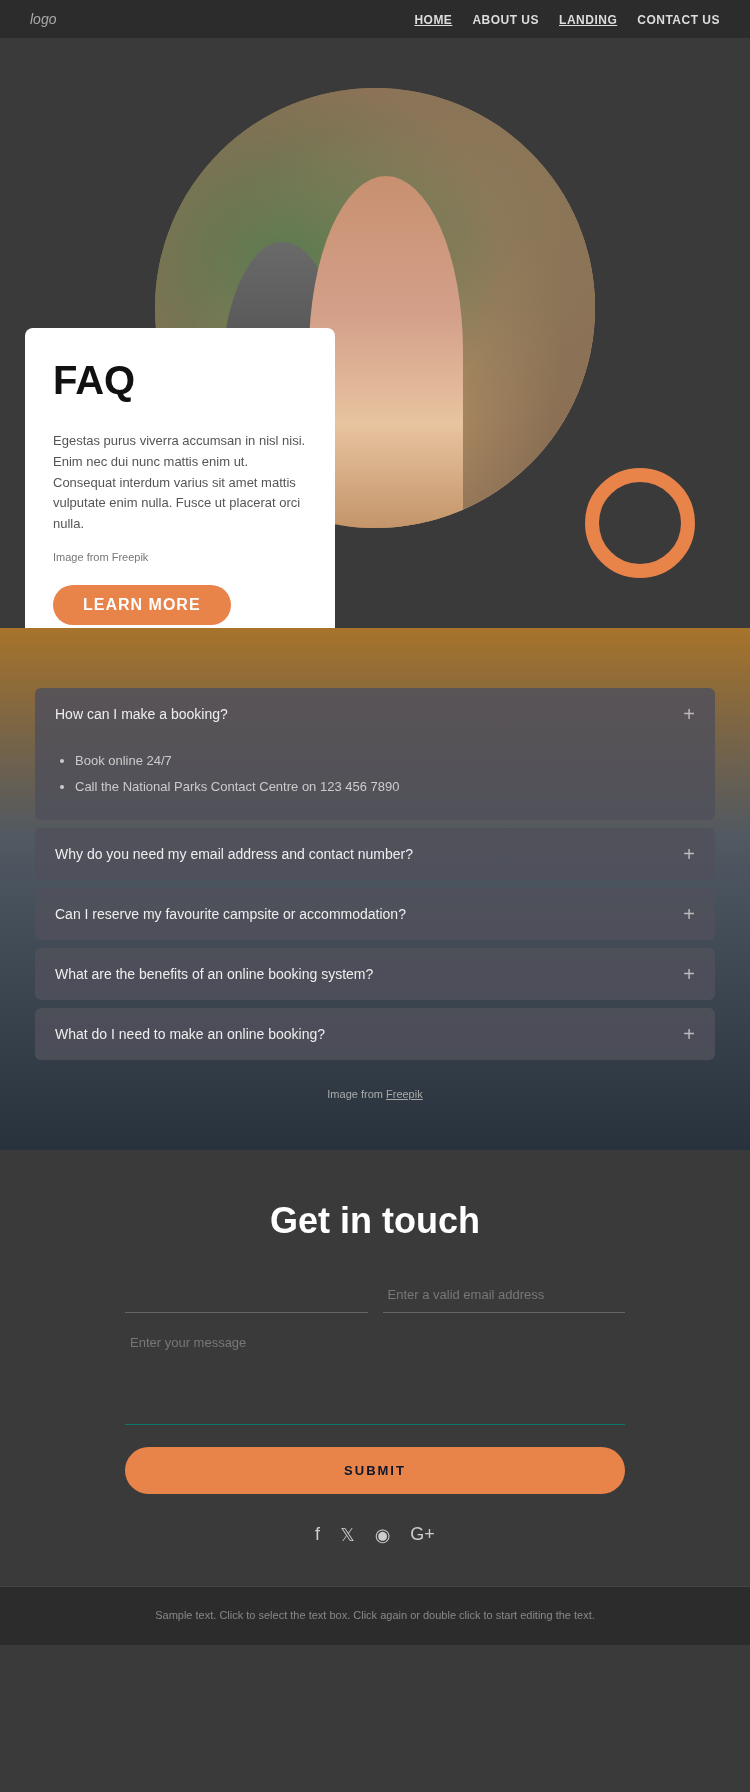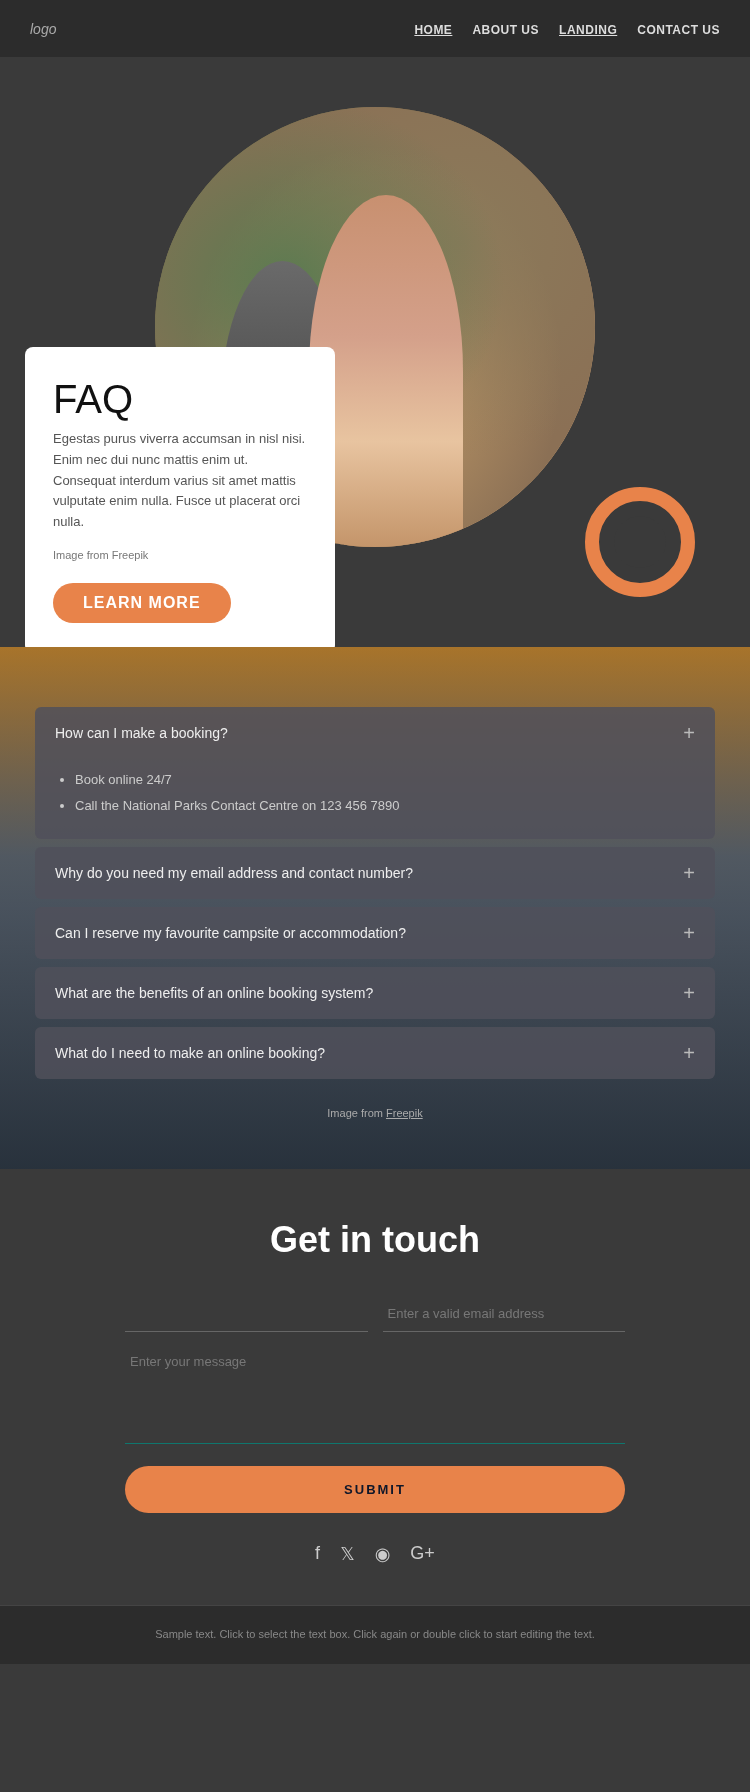--- a/index.html
+++ b/index.html
@@ -12,21 +12,21 @@
       overflow-x: hidden;
     }
 
     
     .navbar {
       background: #2c2c2c;
       display: flex;
       align-items: center;
       justify-content: space-between;
       padding: 0 30px;
-      height: 57px;
+      height: 38px;
     }
     .navbar-logo {
       color: #aaa;
       font-size: 14px;
       font-style: italic;
     }
     .navbar-links {
       display: flex;
       gap: 20px;
       list-style: none;
@@ -104,23 +104,23 @@
       left: 25px;
       width: 310px;
       background: #fff;
       color: #333;
       border-radius: 8px;
       padding: 30px 28px;
       z-index: 10;
     }
     .faq-card h1 {
       font-size: 40px;
-      font-weight: normal;
+      font-weight: bold;
       color: #111;
-      margin-bottom: 7px;
+      margin-bottom: 28px;
     }
     .faq-card p {
       font-size: 13px;
       line-height: 1.6;
       color: #555;
       margin-bottom: 14px;
     }
     .faq-card .image-credit {
       font-size: 11px;
       color: #777;

